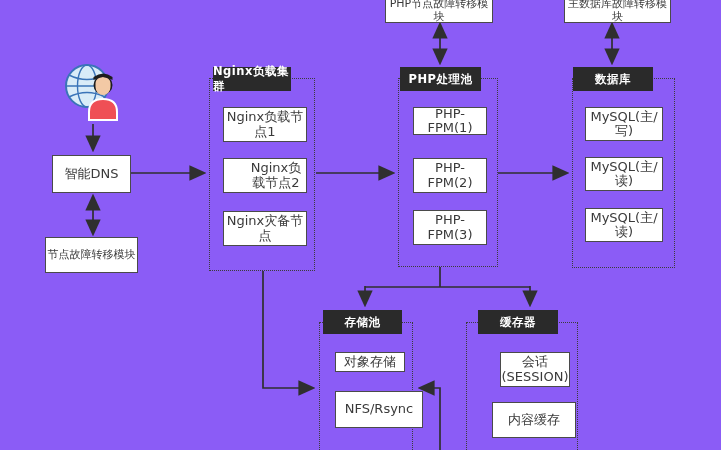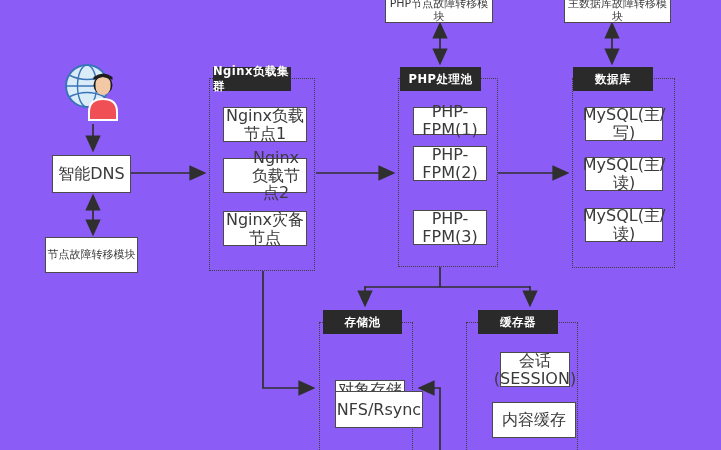--- a/index.html
+++ b/index.html
@@ -3,21 +3,21 @@
 <meta charset="utf-8">
 <style>
   html,body{margin:0;padding:0;background:#fff;}
   .canvas{
     position:relative;width:721px;height:450px;background:#8b5cf6;
     overflow:hidden;font-family:"DejaVu Sans","Liberation Sans",sans-serif;
   }
   .box{
     position:absolute;border:1.5px solid #4a4a4a;background:#fff;
     display:flex;align-items:center;justify-content:center;
-    font-size:16px;color:#3a3a3a;text-align:center;line-height:1.1;
+    font-size:13px;color:#3a3a3a;text-align:center;line-height:1.1;
     box-sizing:border-box;z-index:3;
   }
   .box.small{font-size:11px;}
   .dashed{
     position:absolute;border:1.6px dotted #3c3c3c;background:transparent;
     box-sizing:border-box;z-index:1;
   }
   .hdr{
     position:absolute;background:#2a2a2a;color:#ffffff;font-weight:bold;
     font-size:11.5px;display:flex;align-items:center;justify-content:center;
@@ -106,21 +106,21 @@
     <span>Nginx灾备节点</span>
   </div>
 
   <div class="dashed" style="left:398px;top:78px;width:100px;height:189px;"></div>
   <div class="hdr" style="left:400px;top:67px;width:81px;height:24px;">
     <span>PHP处理池</span>
   </div>
   <div class="box" style="left:413px;top:107px;width:74px;height:28px;">
     <span>PHP-FPM(1)</span>
   </div>
-  <div class="box" style="left:413px;top:146px;width:74px;height:35px;">
+  <div class="box" style="left:413px;top:158px;width:74px;height:35px;">
     <span>PHP-FPM(2)</span>
   </div>
   <div class="box" style="left:413px;top:210px;width:74px;height:35px;">
     <span>PHP-FPM(3)</span>
   </div>
 
   <div class="dashed" style="left:572px;top:78px;width:103px;height:190px;"></div>
   <div class="hdr" style="left:573px;top:67px;width:80px;height:24px;">
     <span>数据库</span>
   </div>
@@ -131,21 +131,21 @@
     <span>MySQL(主/读)</span>
   </div>
   <div class="box" style="left:585px;top:208px;width:78px;height:34px;">
     <span>MySQL(主/读)</span>
   </div>
 
   <div class="dashed" style="left:319px;top:322px;width:94px;height:140px;"></div>
   <div class="hdr" style="left:323px;top:310px;width:79px;height:24px;">
     <span>存储池</span>
   </div>
-  <div class="box" style="left:335px;top:352px;width:70px;height:20px;margin-top:28px;">
+  <div class="box" style="left:335px;top:352px;width:70px;height:20px;">
     <span>对象存储</span>
   </div>
   <div class="box" style="left:335px;top:391px;width:88px;height:37px;">
     <span>NFS/Rsync</span>
   </div>
 
   <div class="dashed" style="left:466px;top:322px;width:112px;height:140px;"></div>
   <div class="hdr" style="left:478px;top:310px;width:80px;height:24px;">
     <span>缓存器</span>
   </div>

